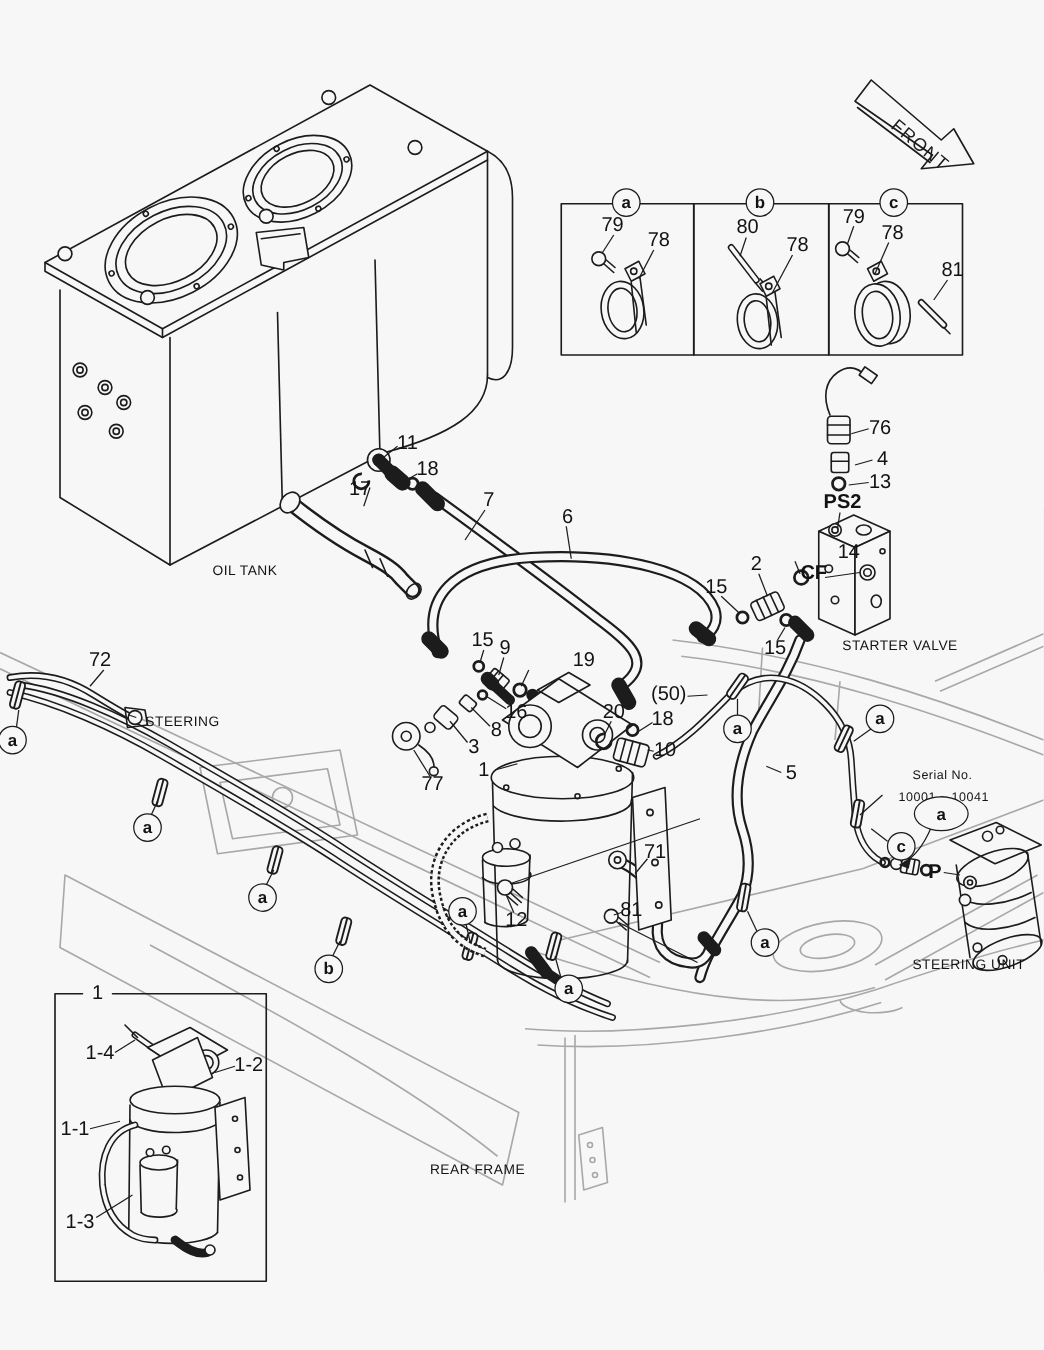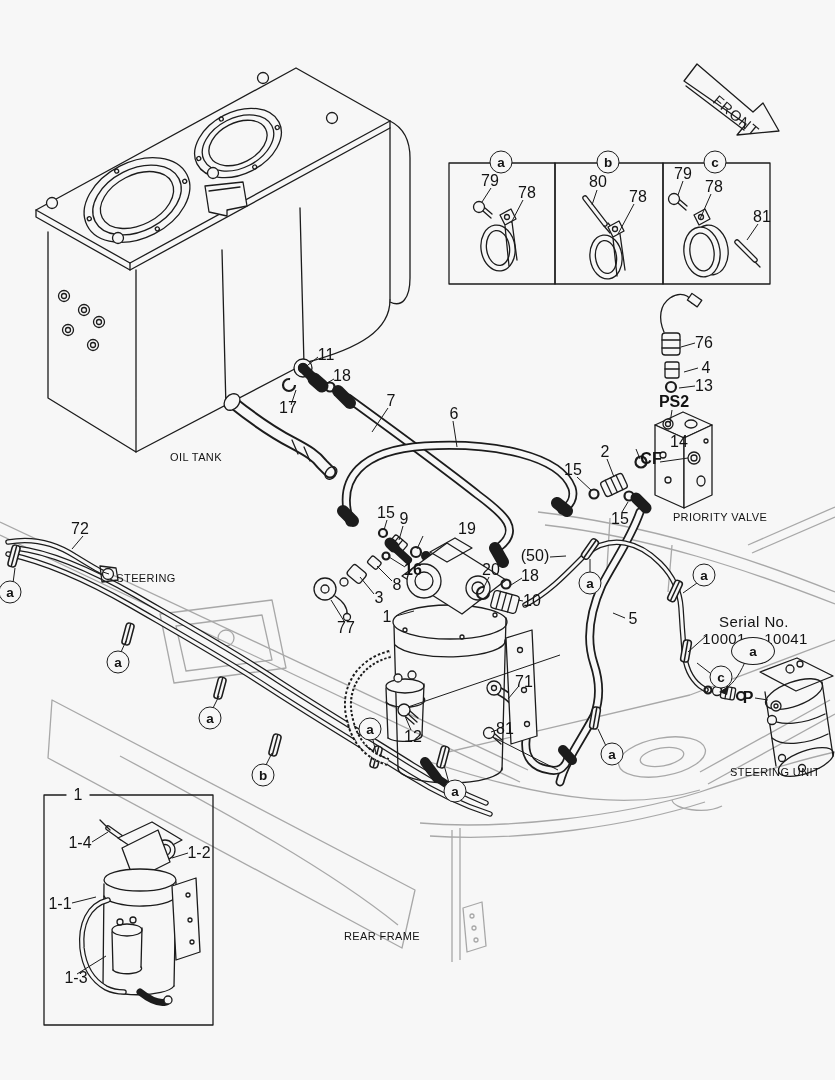--- a/index.html
+++ b/index.html
@@ -16,21 +16,21 @@
   .ti{stroke:#f7f7f7;stroke-width:5.5;fill:none;stroke-linecap:round;}
   .to2{stroke:#1c1c1c;stroke-width:5.5;fill:none;stroke-linecap:round;}
   .ti2{stroke:#f7f7f7;stroke-width:3;fill:none;stroke-linecap:round;}
   .ring{stroke:#1c1c1c;stroke-width:2.2;fill:none;}
   .corr{stroke:#1c1c1c;stroke-width:8;fill:none;stroke-dasharray:2.5 2;}
   .corri{stroke:#f7f7f7;stroke-width:4;fill:none;}
   
   .plabel{position:absolute;transform:translate(-50%,-50%);font-size:16px;color:#131313;
           white-space:nowrap;z-index:5;}
   .caption{font-size:11px;letter-spacing:.4px;}
-  .serial{font-size:15px;}
+  .serial{font-size:10px;}
   .port{font-weight:bold;font-size:16px;}
   .circ{position:absolute;transform:translate(-50%,-50%);width:21px;height:21px;border:1.7px solid #1c1c1c;
         border-radius:50%;background:#f7f7f7;color:#131313;font-weight:bold;font-size:13.5px;
         display:flex;align-items:center;justify-content:center;z-index:6;}
   .circ.oval{width:42px;height:26px;}
 </style>
 </head>
 <body>
 
 <div id="stage">
@@ -524,45 +524,45 @@
     <path class="ld" d="M77,974 L106,956"></path>
 
     <path class="ld" d="M745,662 C738,678 731,686 723,690" stroke-width="2"></path>
     <path d="M719,692 L729,686 L727,695 Z" fill="#1c1c1c"></path>
   </g>
 </svg>
 
 <div id="labels">
       <div class="plabel caption" style="left: 196px; top: 457px;">OIL TANK</div>
       <div class="plabel caption" style="left: 146px; top: 578px;">STEERING</div>
-      <div class="plabel caption" style="left: 720px; top: 517px;">PRIORITY VALVE</div>
+      <div class="plabel caption" style="left: 720px; top: 517px;">STARTER VALVE</div>
       <div class="plabel caption" style="left: 775px; top: 772px;">STEERING UNIT</div>
       <div class="plabel caption" style="left: 382px; top: 936px;">REAR FRAME</div>
       <div class="plabel caption serial" style="left: 754px; top: 621px;">Serial No.</div>
       <div class="plabel caption serial" style="left: 755px; top: 638px;">10001 ~ 10041</div>
       <div class="plabel port" style="left: 674px; top: 402px;">PS2</div>
       <div class="plabel port" style="left: 651px; top: 459px;">CF</div>
       <div class="plabel port" style="left: 748px; top: 698px;">P</div>
       <div class="plabel " style="left: 326px; top: 355px;">11</div>
       <div class="plabel " style="left: 342px; top: 376px;">18</div>
-      <div class="plabel " style="left: 288px; top: 408px;">17</div>
+      <div class="plabel " style="left: 288px; top: 392px;">17</div>
       <div class="plabel " style="left: 391px; top: 401px;">7</div>
       <div class="plabel " style="left: 454px; top: 414px;">6</div>
       <div class="plabel " style="left: 704px; top: 343px;">76</div>
       <div class="plabel " style="left: 706px; top: 368px;">4</div>
       <div class="plabel " style="left: 704px; top: 386px;">13</div>
       <div class="plabel " style="left: 634px; top: 442px; margin-left: 45px;">14</div>
       <div class="plabel " style="left: 605px; top: 452px;">2</div>
       <div class="plabel " style="left: 573px; top: 470px;">15</div>
       <div class="plabel " style="left: 620px; top: 519px;">15</div>
       <div class="plabel " style="left: 80px; top: 529px;">72</div>
       <div class="plabel " style="left: 386px; top: 513px;">15</div>
       <div class="plabel " style="left: 404px; top: 519px;">9</div>
       <div class="plabel " style="left: 424px; top: 529px; margin-left: 43px;">19</div>
-      <div class="plabel " style="left: 413px; top: 570px; font-weight: bold;">16</div>
+      <div class="plabel " style="left: 413px; top: 570px;">16</div>
       <div class="plabel " style="left: 397px; top: 585px;">8</div>
       <div class="plabel " style="left: 379px; top: 598px;">3</div>
       <div class="plabel " style="left: 346px; top: 628px;">77</div>
       <div class="plabel " style="left: 387px; top: 617px;">1</div>
       <div class="plabel " style="left: 491px; top: 570px;">20</div>
       <div class="plabel " style="left: 530px; top: 576px;">18</div>
       <div class="plabel " style="left: 532px; top: 601px; text-align: right;">10</div>
       <div class="plabel " style="left: 535px; top: 556px;">(50)</div>
       <div class="plabel " style="left: 633px; top: 619px;">5</div>
       <div class="plabel " style="left: 524px; top: 682px;">71</div>
@@ -572,21 +572,21 @@
       <div class="plabel " style="left: 527px; top: 193px;">78</div>
       <div class="plabel " style="left: 598px; top: 182px;">80</div>
       <div class="plabel " style="left: 638px; top: 197px;">78</div>
       <div class="plabel " style="left: 683px; top: 174px;">79</div>
       <div class="plabel " style="left: 714px; top: 187px;">78</div>
       <div class="plabel " style="left: 762px; top: 217px;">81</div>
       <div class="plabel " style="left: 78px; top: 795px;">1</div>
       <div class="plabel " style="left: 80px; top: 843px;">1-4</div>
       <div class="plabel " style="left: 199px; top: 853px;">1-2</div>
       <div class="plabel " style="left: 60px; top: 904px;">1-1</div>
-      <div class="plabel " style="left: 64px; top: 978px; margin-left: 12px;">1-3</div>
+      <div class="plabel " style="left: 64px; top: 978px;">1-3</div>
     </div>
 <div id="letters">
       <div class="circ" style="left: 501px; top: 162px;">a</div>
       <div class="circ" style="left: 608px; top: 162px;">b</div>
       <div class="circ" style="left: 715px; top: 162px;">c</div>
       <div class="circ" style="left: 10px; top: 592px;">a</div>
       <div class="circ" style="left: 118px; top: 662px;">a</div>
       <div class="circ" style="left: 210px; top: 718px;">a</div>
       <div class="circ" style="left: 263px; top: 775px;">b</div>
       <div class="circ" style="left: 370px; top: 729px;">a</div>

